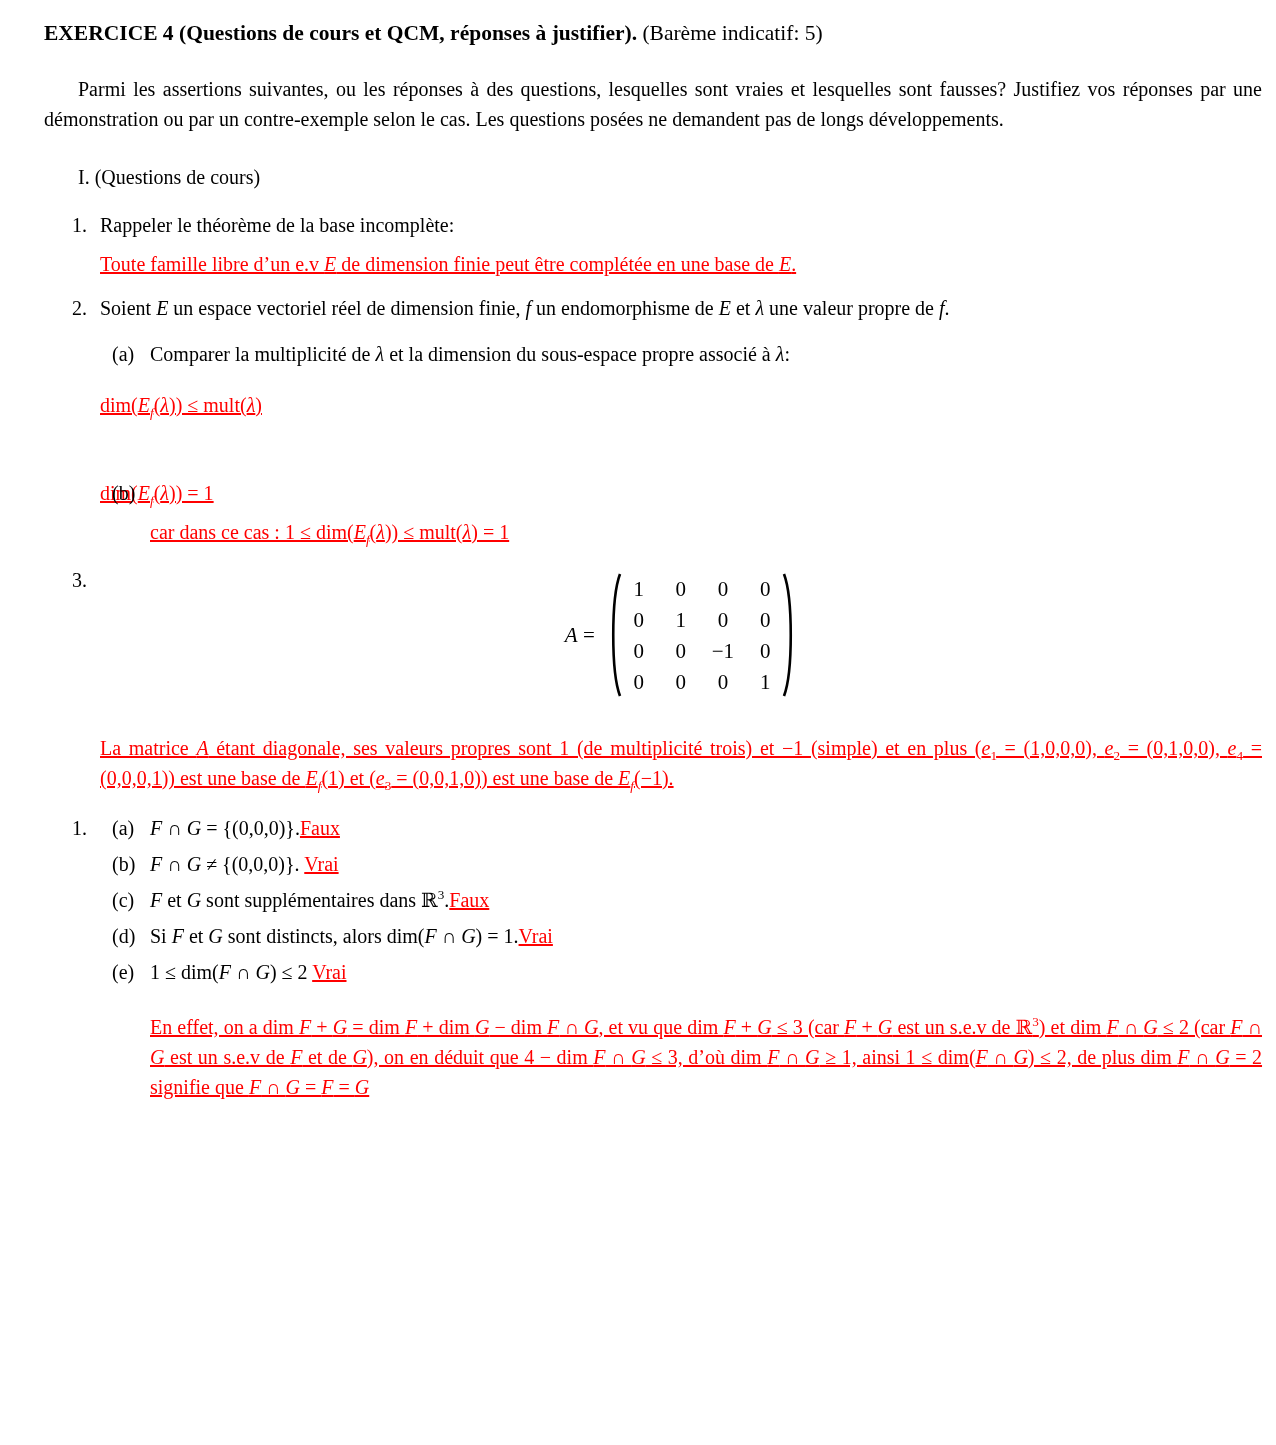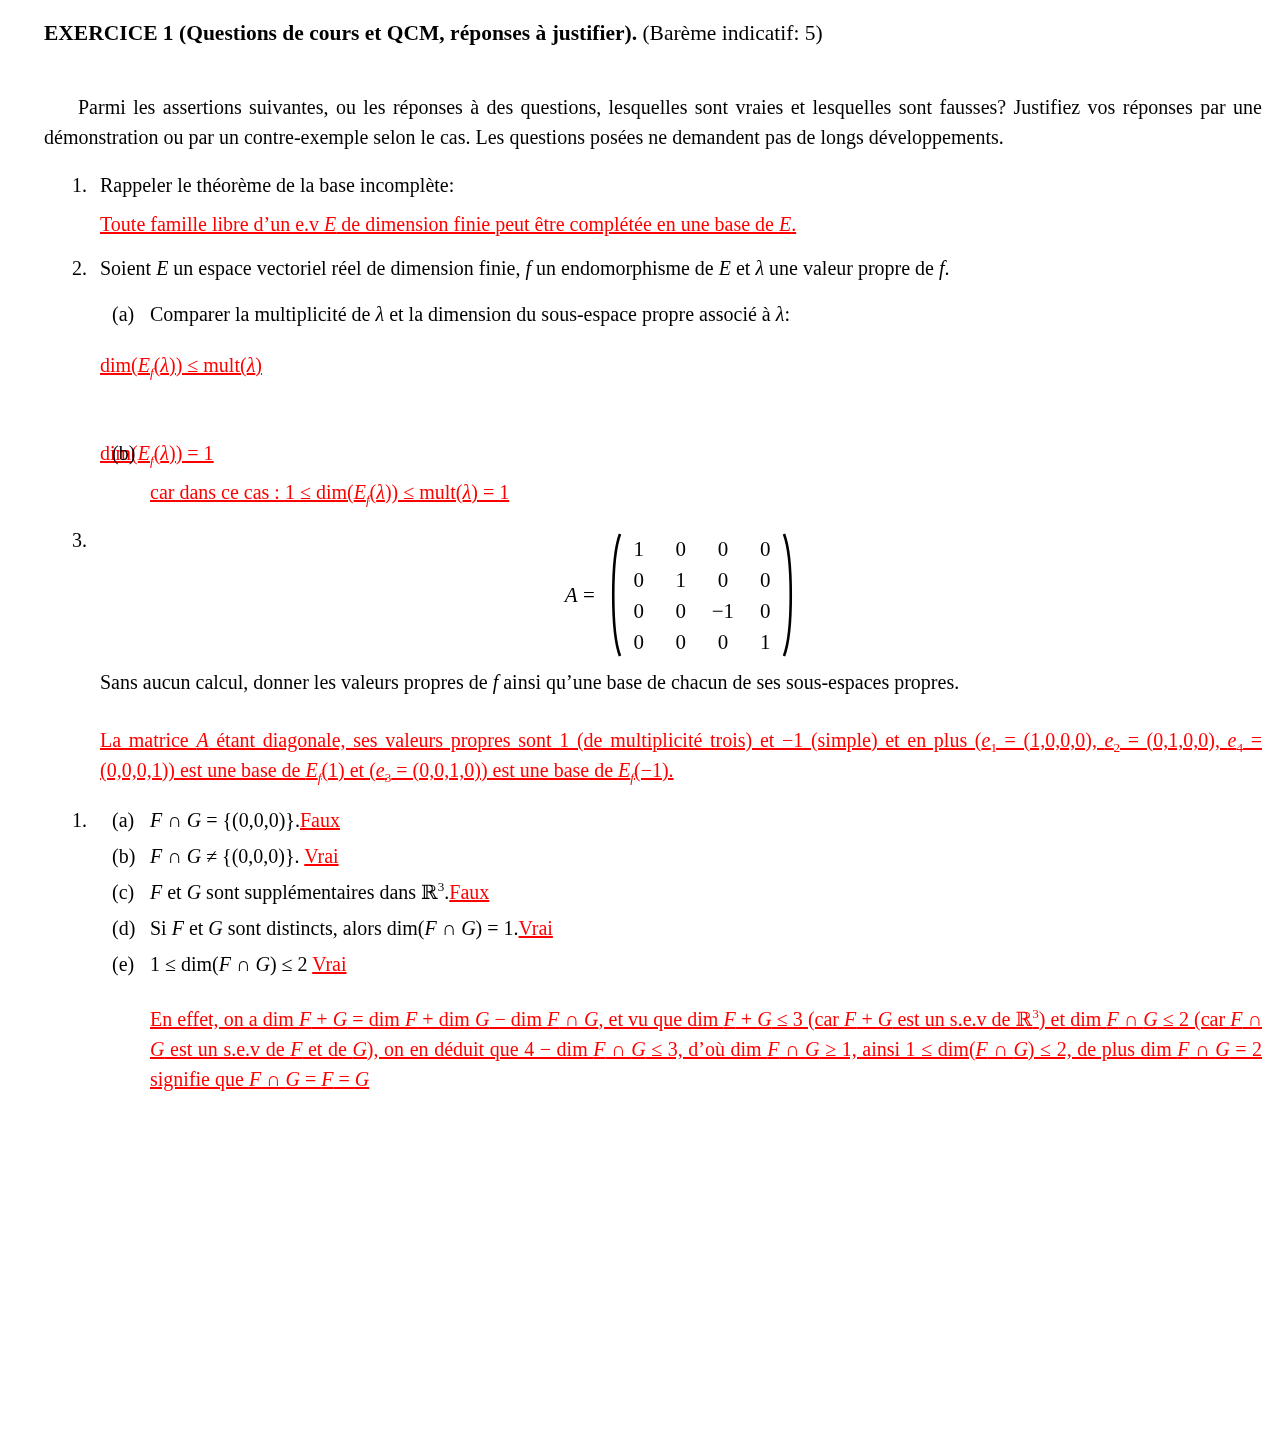--- a/index.html
+++ b/index.html
@@ -5,21 +5,21 @@
   html,body{margin:0;padding:0;background:#ffffff;overflow:hidden;}
   body{
     width:1276px;height:1445px;
     font-family:"Liberation Serif","DejaVu Serif",serif;
     font-size:20px;color:var(--text,#000);
     -webkit-font-smoothing:antialiased;
   }
   .page{padding:18px 14px 0 44px;}
   .title{font-size:21.5px;margin-top:0;line-height:30px;}
   .title-bold{font-weight:bold;}
-  .intro{margin-top:44px;text-align:justify;text-indent:34px;line-height:30px;}
+  .intro{margin-top:26px;text-align:justify;text-indent:34px;line-height:30px;}
   .sec-heading{margin-top:28px;padding-left:34px;line-height:30px;}
   .sec-heading.second{margin-top:22px;padding-left:0;}
   .item{position:relative;padding-left:56px;line-height:30px;}
   .item .num{position:absolute;left:28px;top:0;}
   .subitem{position:relative;padding-left:106px;line-height:30px;}
   .subitem .sublabel{position:absolute;left:68px;top:0;}
   .red{color:var(--answer,#ff0000);text-decoration:underline;}
   .answer-line{margin-top:9px;}
   .eq-center{margin-left:56px;text-align:left;line-height:30px;}
   .car-note{margin-top:9px;padding-left:106px;}
@@ -53,24 +53,25 @@
   .eq-b{margin-top:56px;}
   .q3-gap{margin-top:18px;}
   .sans-gap{margin-top:2px;}
   .q1ii-gap{margin-top:20px;}
 </style>
 </head>
 <body>
 
 <div class="page">
 
-  <div class="title"><span class="title-bold">EXERCICE 1 (Questions de cours et QCM, réponses à justifier).</span> <span>(Barème indicatif: 5)</span></div>
+  <div class="title"><span class="title-bold">EXERCICE 4 (Questions de cours et QCM, réponses à justifier).</span> <span>(Barème indicatif: 5)</span></div>
 
   <div class="intro">Parmi les assertions suivantes, ou les réponses à des questions, lesquelles sont vraies et lesquelles sont fausses? Justifiez vos réponses par une démonstration ou par un contre-exemple selon le cas. Les questions posées ne demandent pas de longs développements.</div>
 
+  <div class="sec-heading"><span>I.</span> <span>(Questions de cours)</span></div>
 
   <div class="item mt-title-gap">
     <span class="num">1.</span>
     <span>Rappeler le théorème de la base incomplète:</span>
     <div class="red answer-line">Toute famille libre d’un e.v <i class="mv">E</i> de dimension finie peut être complétée en une base de <i class="mv">E</i>.</div>
   </div>
 
   <div class="item q2-gap">
     <span class="num">2.</span>
     <span>Soient <i class="mv">E</i> un espace vectoriel réel de dimension finie, <i class="mv">f</i> un endomorphisme de <i class="mv">E</i> et <i class="mv">λ</i> une valeur propre de <i class="mv">f</i>.</span>
@@ -112,21 +113,20 @@
         <span>0</span>
         <span>0</span>
         <span>0</span>
         <span>1</span>
       </div>
       <svg class="paren" width="16" height="128" viewBox="0 0 16 128">
           <path d="M3 3 C12 27 12 101 3 125" fill="none" stroke="currentColor" stroke-width="2.6"></path>
         </svg>
     </div>
 
-    <div class="sans-gap">Sans aucun calcul, donner les valeurs propres de <i class="mv">f</i> ainsi qu’une base de chacun de ses sous-espaces propres.</div>
 
     <div class="red q3-answer justify" style="margin-left:0;">La matrice <i class="mv">A</i> étant diagonale, ses valeurs propres sont 1 (de multiplicité trois) et −1 (simple) et en plus (<i class="mv">e</i><sub>1</sub> = (1,0,0,0), <i class="mv">e</i><sub>2</sub> = (0,1,0,0), <i class="mv">e</i><sub>4</sub> = (0,0,0,1)) est une base de <i class="mv">E</i><sub><i class="mv">f</i></sub>(1) et (<i class="mv">e</i><sub>3</sub> = (0,0,1,0)) est une base de <i class="mv">E</i><sub><i class="mv">f</i></sub>(−1).</div>
   </div>
 
 
   <div class="item q1ii-gap">
     <span class="num">1.</span>
 
     <div class="tf-list">
       <div class="tf-item subitem" style="padding-left:50px;">

